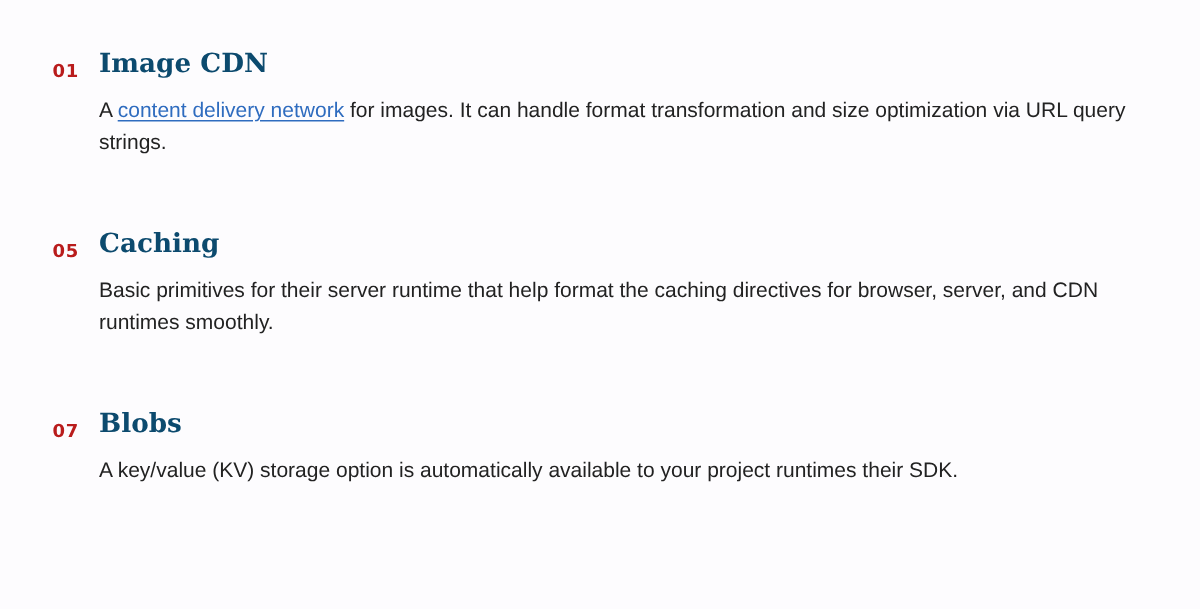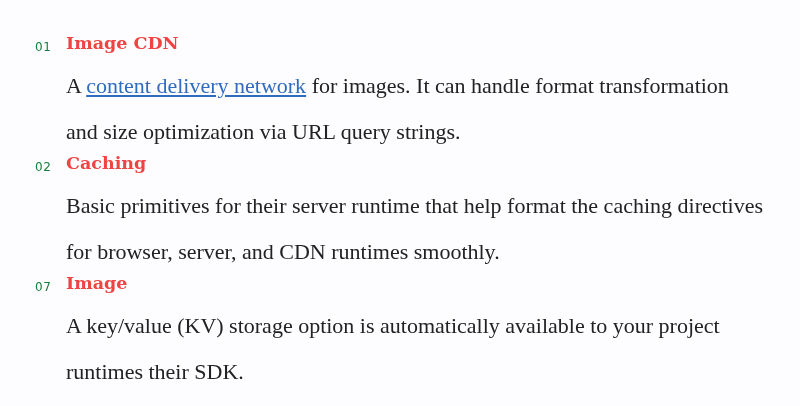--- a/index.html
+++ b/index.html
@@ -22,65 +22,66 @@
     }
     .item-1 { top: 33px; }
     .item-2 { top: 153px; }
     .item-3 { top: 273px; }
     .num {
       position: absolute;
       left: 35px;
       top: 7px;
       font-family: "DejaVu Sans", sans-serif;
       font-size: 12px;
-      color: #15803d;
+      color: #b91c1c;
       letter-spacing: 0.5px;
+      font-weight: bold;
     }
     .title {
       position: absolute;
       left: 66px;
       top: 0;
       font-family: "DejaVu Serif", serif;
       font-weight: bold;
       font-size: 17.5px;
-      color: #ef4444;
+      color: #0c4a6e;
       white-space: nowrap;
     }
     .desc {
       position: absolute;
       left: 66px;
       top: 30px;
       width: 700px;
-      font-family: Liberation Serif, serif;
-      font-size: 22px;
-      line-height: 46px;
+      font-family: Liberation Sans, sans-serif;
+      font-size: 14px;
+      line-height: 21px;
       color: #222222;
     }
     .desc a {
       color: #2f6cbf;
       text-decoration: underline;
       text-underline-offset: 2px;
     }
   </style>
 </head>
 <body>
 
 <div class="list">
 
   <div class="item item-1">
     <span class="num">01</span>
     <div class="title">Image CDN</div>
     <div class="desc"><span>A </span><a href="#">content delivery network</a><span> for images. It can handle format transformation and size optimization via URL query strings.</span></div>
   </div>
 
   <div class="item item-2">
-    <span class="num">02</span>
+    <span class="num">05</span>
     <div class="title">Caching</div>
     <div class="desc">Basic primitives for their server runtime that help format the caching directives for browser, server, and CDN runtimes smoothly.</div>
   </div>
 
   <div class="item item-3">
     <span class="num">07</span>
-    <div class="title">Image</div>
+    <div class="title">Blobs</div>
     <div class="desc">A key/value (KV) storage option is automatically available to your project runtimes their SDK.</div>
   </div>
 
 </div>
 
 </body></html>

